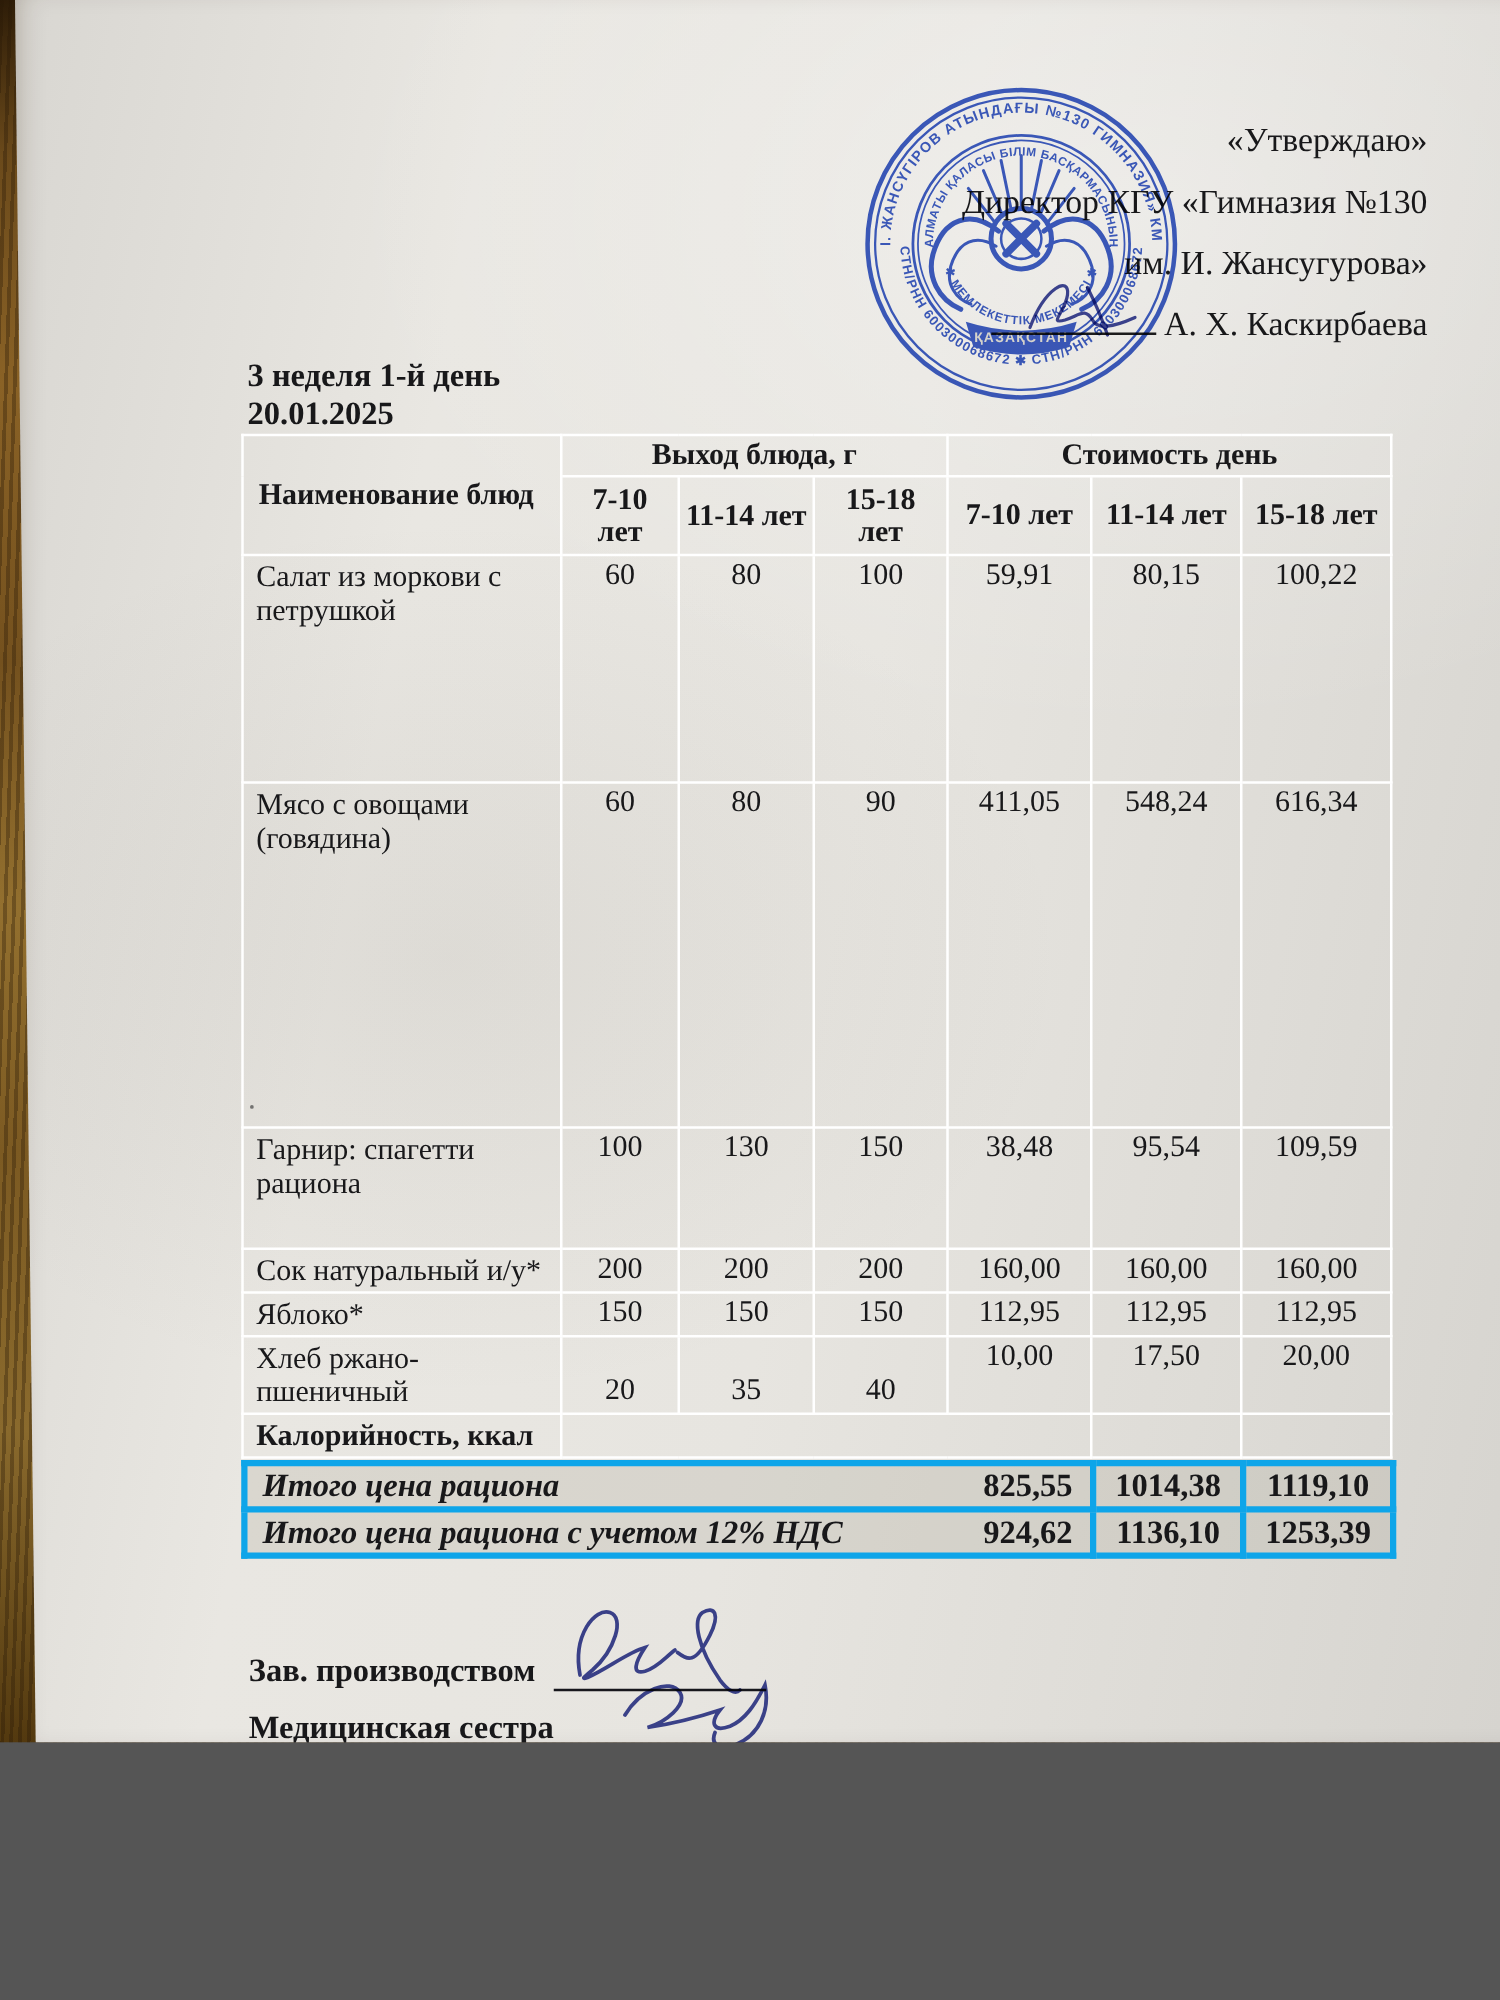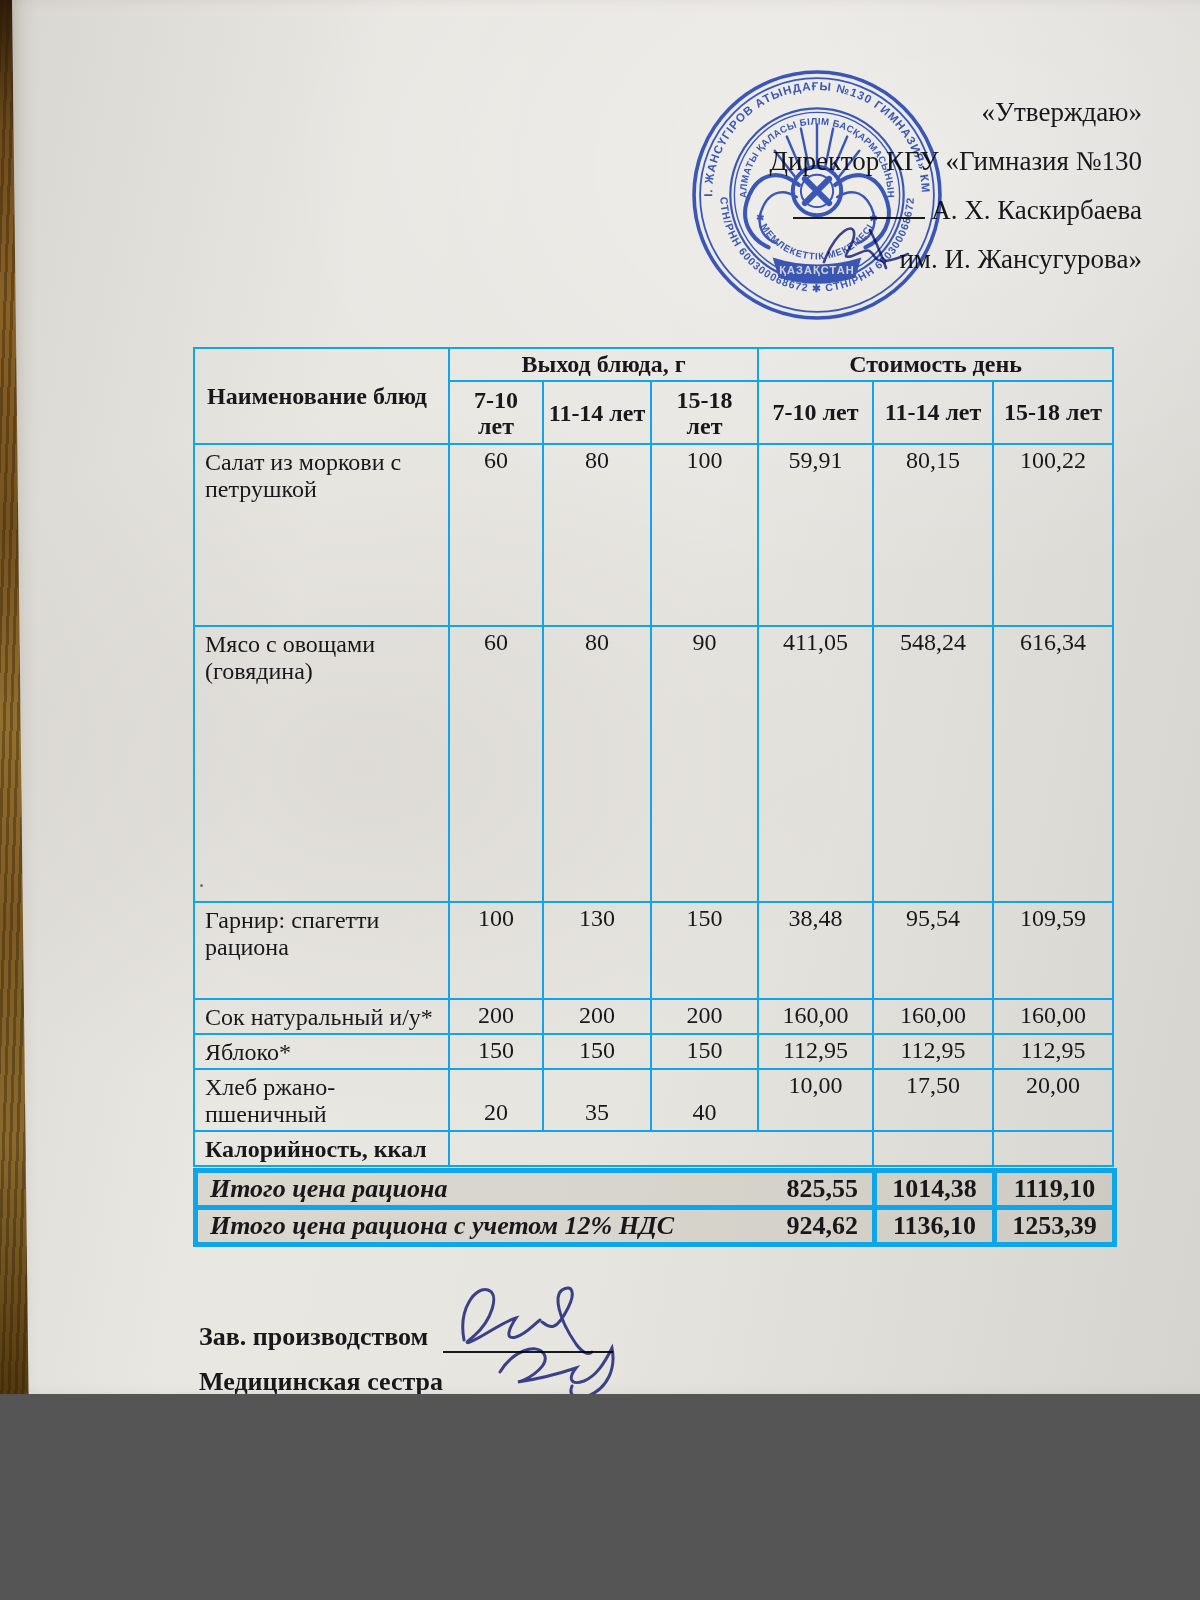--- a/index.html
+++ b/index.html
@@ -21,21 +21,21 @@
     box-shadow:inset 26px 0 28px -20px rgba(50,32,8,.45);
   }
   .approval{position:absolute;top:88px;right:58px;width:640px;text-align:right;
             font-size:27px;line-height:49px;white-space:nowrap;}
   .sig-underline{display:inline-block;width:132px;border-bottom:2px solid #1c1c1c;
                  height:27px;margin-right:6px;vertical-align:baseline;}
   .weekblock{position:absolute;left:198px;top:286px;font-weight:bold;font-size:26px;line-height:30px;}
 
   table{border-collapse:collapse;table-layout:fixed;}
   .menu{position:absolute;left:193px;top:347px;width:919px;font-size:24px;}
-  .menu td{border:2px solid #0ea5e9;vertical-align:top;padding:2px 4px;line-height:27px;overflow:hidden;}
+  .menu td{border:2px solid #ffffff;vertical-align:top;padding:2px 4px;line-height:27px;overflow:hidden;}
   .menu .name{ text-align:left;padding-left:10px;padding-top:4px;}
   .menu .num{ text-align:center;}
   .menu .hdr{ font-weight:bold;text-align:center;vertical-align:middle;}
   .menu .name-h{font-weight:bold;text-align:left;vertical-align:middle;padding-left:12px;}
   .menu .agew{line-height:26px;}
   .menu .agec{white-space:nowrap;vertical-align:middle;}
   .menu .vbottom{vertical-align:bottom;padding-bottom:4px;}
   .menu .boldname{font-weight:bold;}
 
   .totals{position:absolute;left:193px;top:1168px;width:919px;font-size:26px;}
@@ -57,24 +57,28 @@
 </head>
 <body>
 
 <div class="scene">
   <div class="wood"></div>
   <div class="paper"></div>
 
   <div class="approval">
     <div>«Утверждаю»</div>
     <div>Директор КГУ «Гимназия №130</div>
+    <div>им. И. Жансугурова»</div>
     <div><span class="sig-underline"></span><span>А. Х. Каскирбаева</span></div>
-    <div>им. И. Жансугурова»</div>
   </div>
 
+  <div class="weekblock">
+    <div>3 неделя 1-й день</div>
+    <div>20.01.2025</div>
+  </div>
 
   <table class="menu">
     <colgroup>
       <col style="width:255px">
         <col style="width:94px">
         <col style="width:108px">
         <col style="width:107px">
       <col style="width:115px">
         <col style="width:120px">
         <col style="width:120px">

